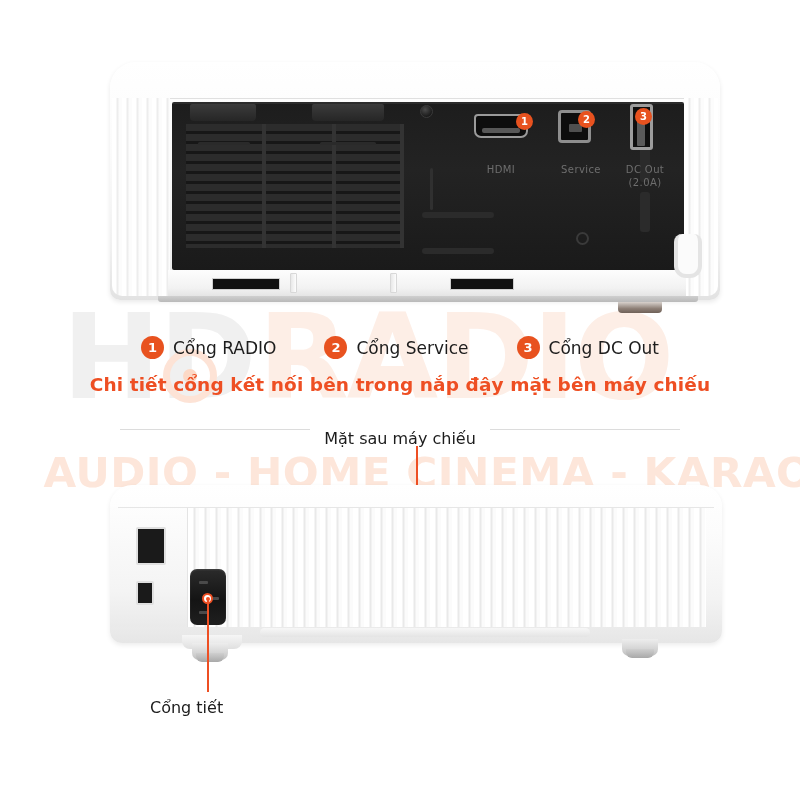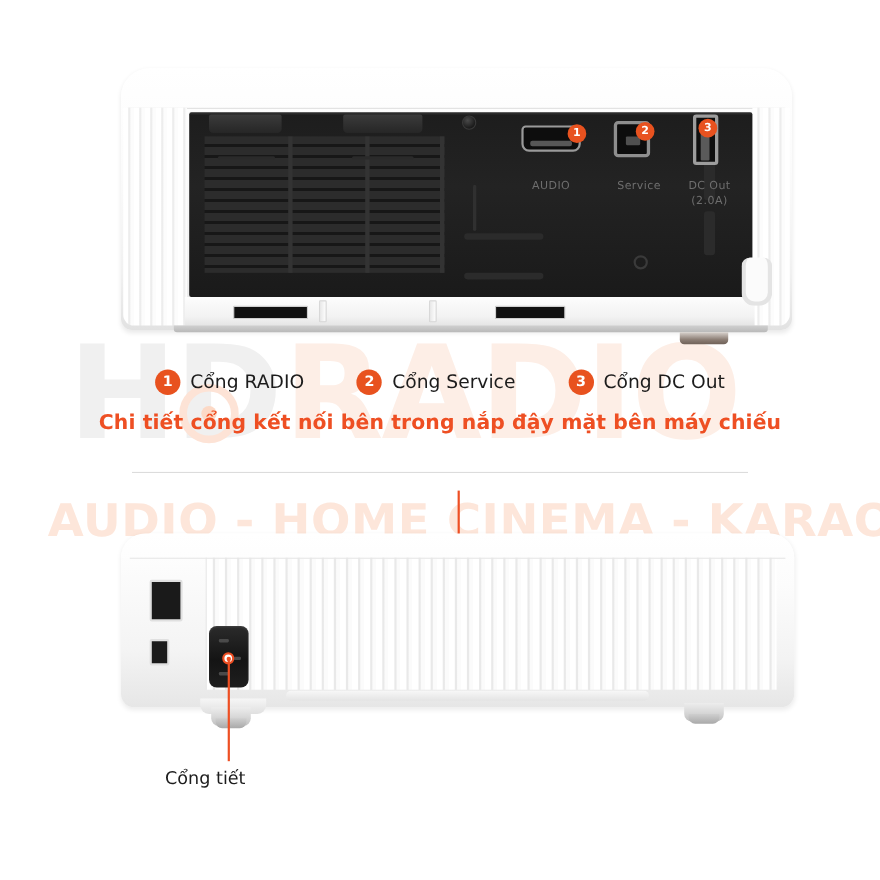--- a/index.html
+++ b/index.html
@@ -616,21 +616,21 @@
         <div class="panel-slot-h" style="left:250px; top:110px; width:72px;"></div>
         <div class="panel-slot-h" style="left:250px; top:146px; width:72px;"></div>
 
         <div class="panel-slot-h" style="left:468px; top:36px; width:10px; height:44px;"></div>
         <div class="panel-slot-h" style="left:468px; top:90px; width:10px; height:40px;"></div>
 
         <div class="port-hdmi" style="left:302px; top:12px;"></div>
         <div class="port-usbb" style="left:386px; top:8px;"></div>
         <div class="port-usba" style="left:458px; top:2px;"></div>
 
-        <div class="port-caption" style="left:292px; top:62px; width:74px;">AUDIO</div>
+        <div class="port-caption" style="left:292px; top:62px; width:74px;">HDMI</div>
         <div class="port-caption" style="left:372px; top:62px; width:74px;">Service</div>
         <div class="port-caption" style="left:436px; top:62px; width:74px;">DC Out
 (2.0A)</div>
       </div>
 
       <div class="badge" style="left:406px; top:51px;">1</div>
       <div class="badge" style="left:468px; top:49px;">2</div>
       <div class="badge" style="left:525px; top:46px;">3</div>
 
       <div class="lower-lip">
@@ -655,20 +655,23 @@
       </div>
       <div class="legend-item">
         <div class="legend-badge">3</div>
         <div class="legend-label">Cổng DC Out</div>
       </div>
     </div>
 
     <div id="headline">Chi tiết cổng kết nối bên trong nắp đậy mặt bên máy chiếu</div>
 
     <div id="divider-rule"></div>
+    <div id="section-caption">
+      <span>Mặt sau máy chiếu</span>
+    </div>
 
     <div class="leader-line" style="left:416px; top:446px; height:93px;"></div>
     <div class="leader-dot" style="left:411px; top:535px;"></div>
 
     <div id="proj-bottom">
       <div class="rear-shell">
         <div class="rear-left-face"></div>
         <div class="rear-fins"></div>
         <div class="rear-lid-seam"></div>
         <div class="rear-vent-slot" style="left:26px; top:42px; width:30px; height:38px;"></div>

